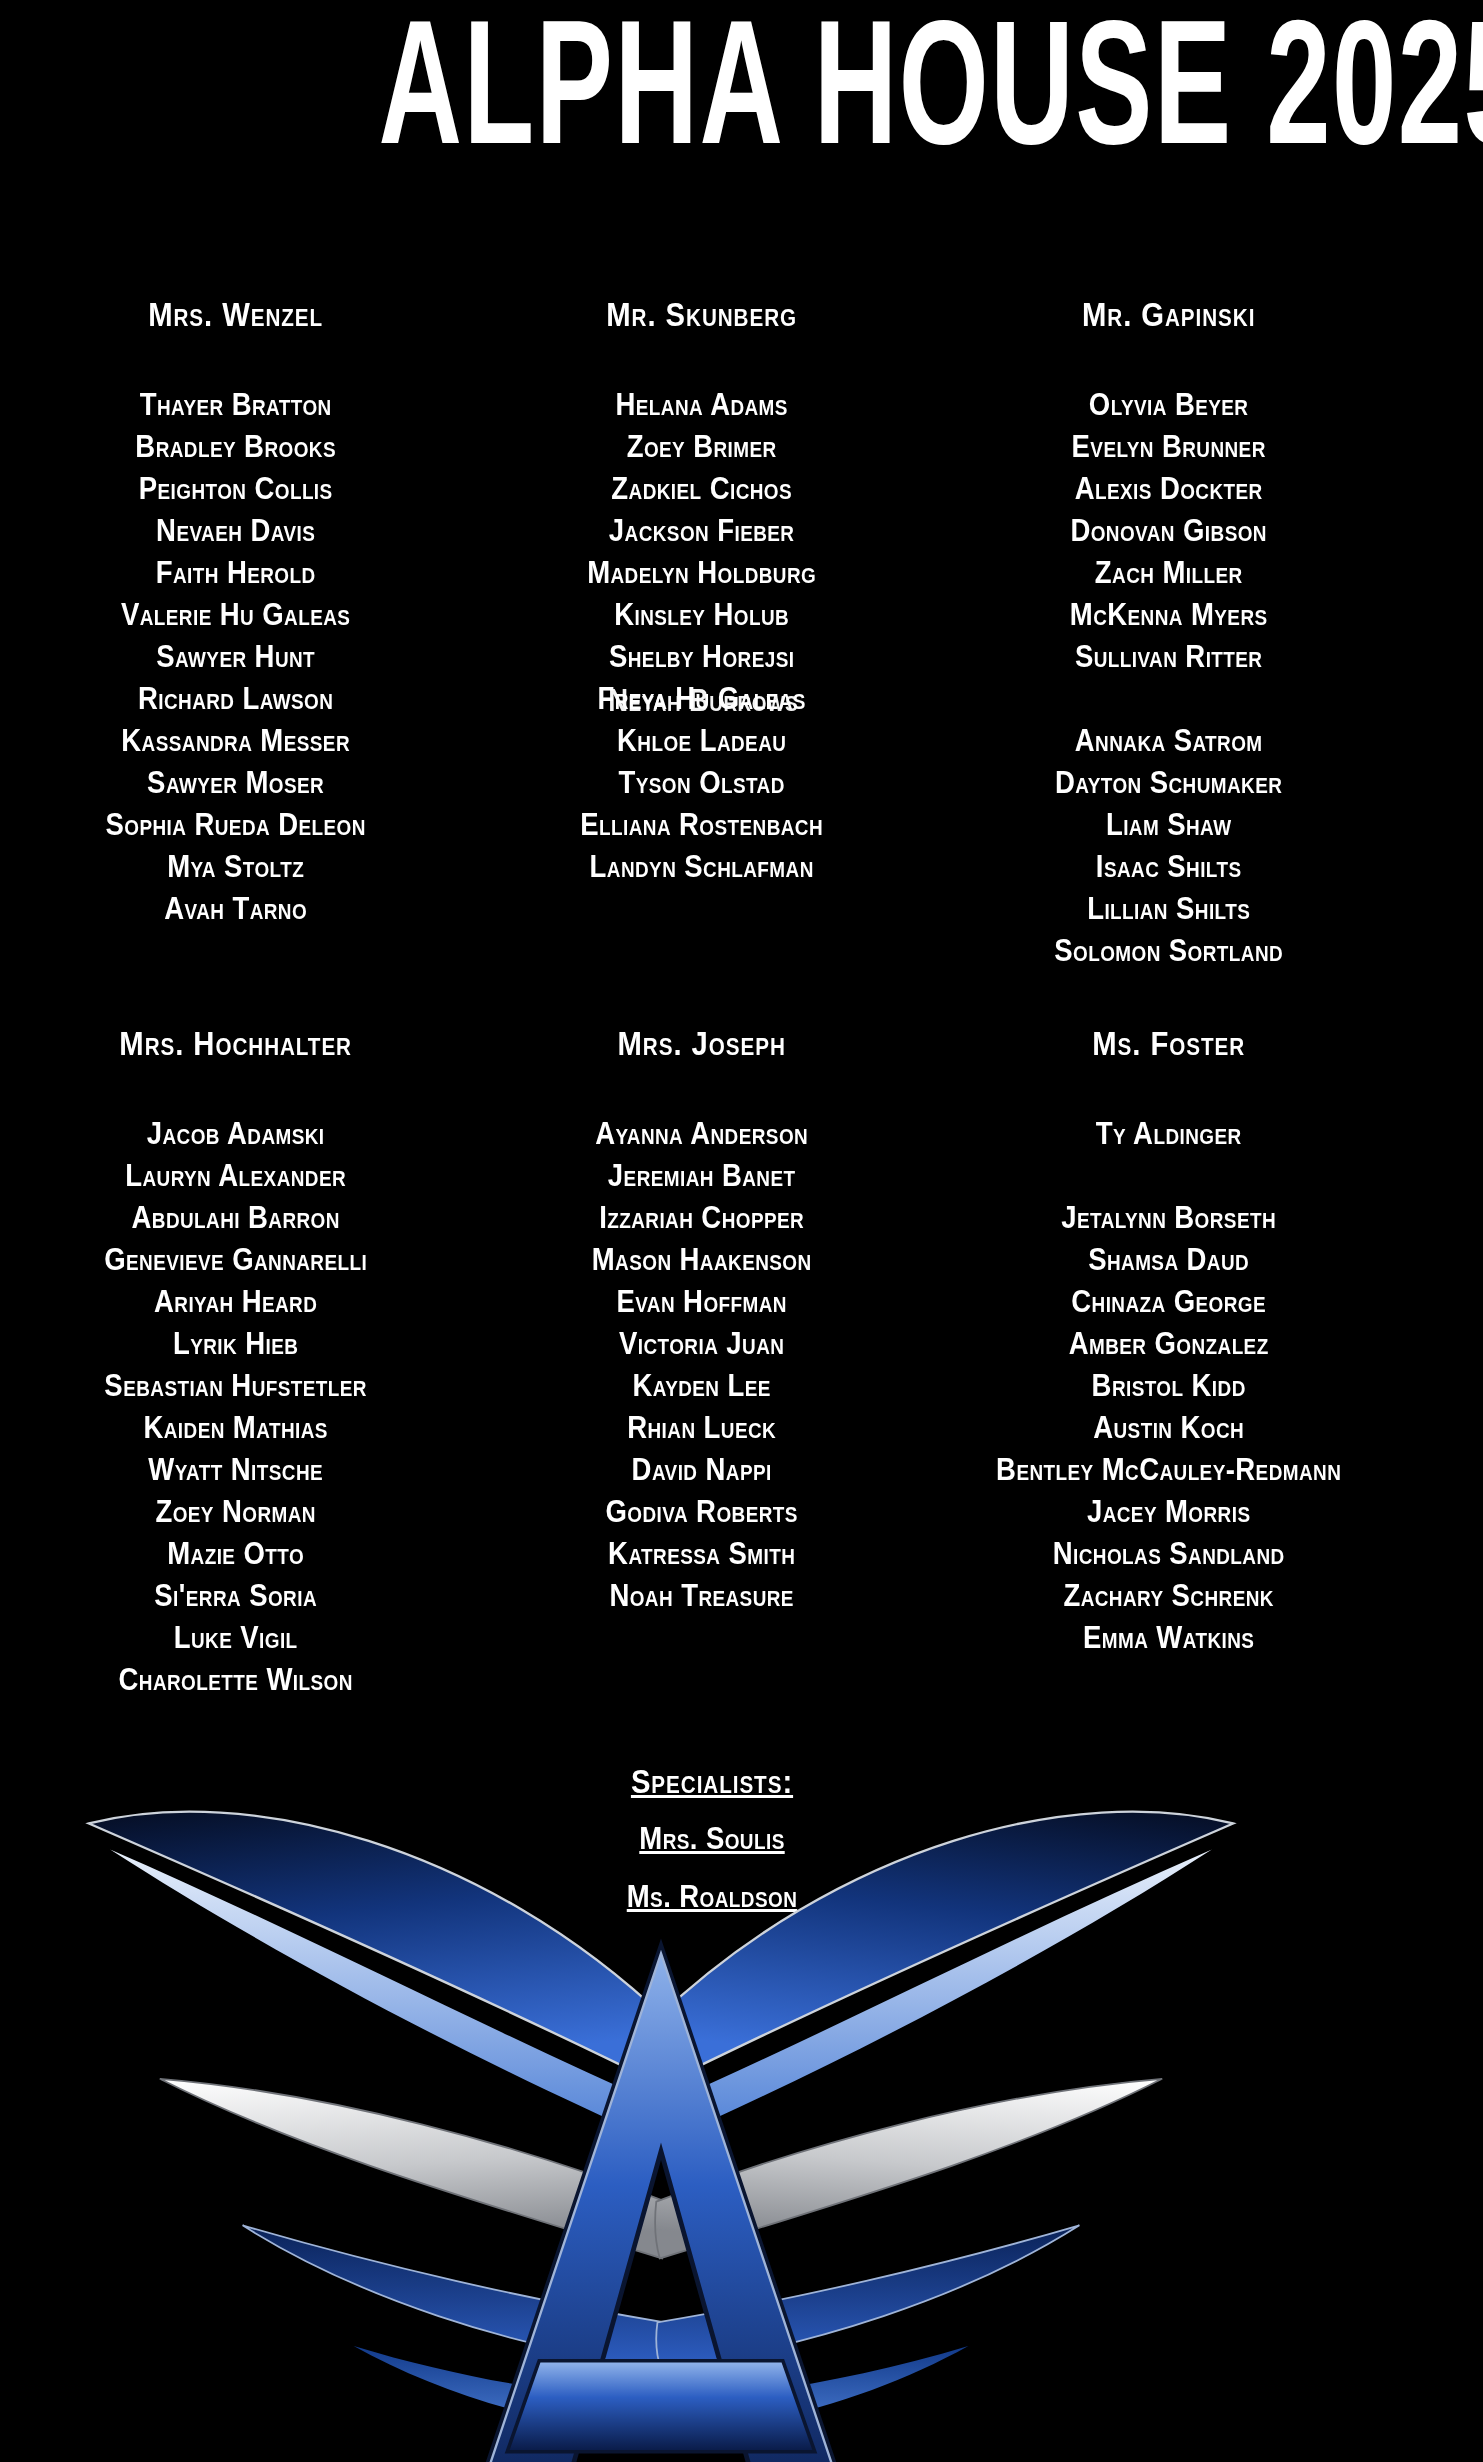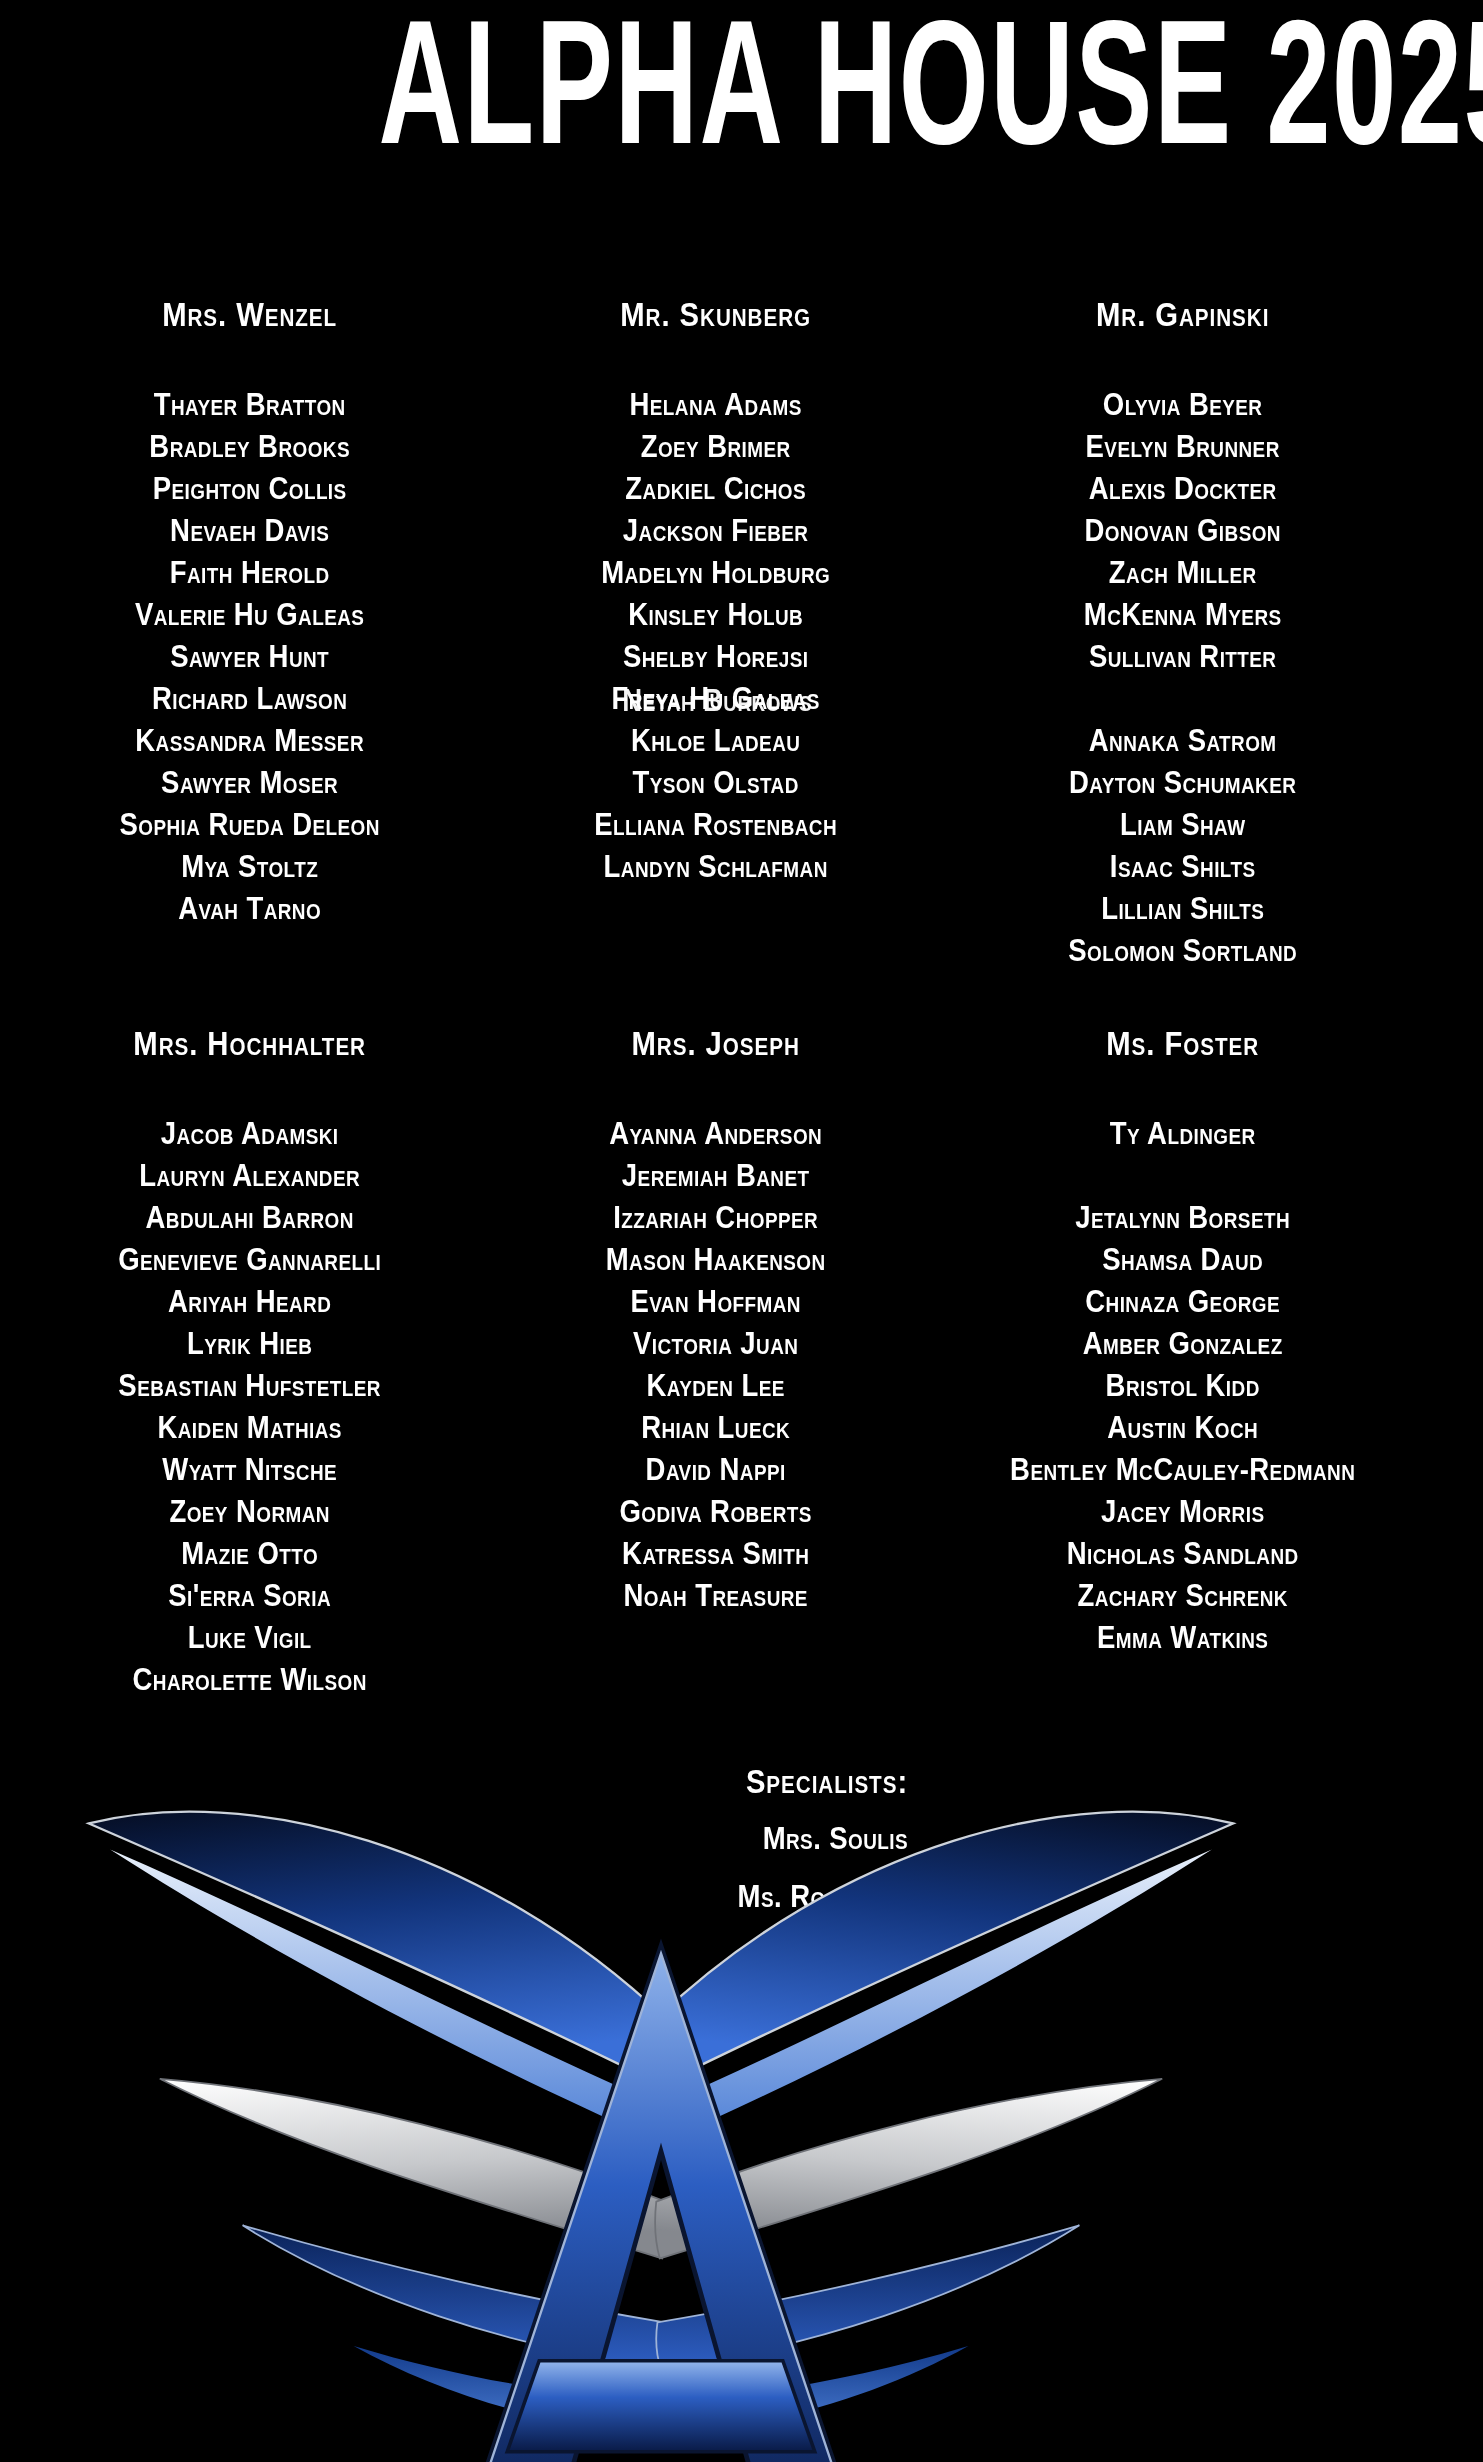--- a/index.html
+++ b/index.html
@@ -20,21 +20,21 @@
     text-align:center;
     font-weight:bold;
     font-size:176px;
     line-height:164px;
     letter-spacing:2.2px;
     white-space:nowrap;
   }
   .title .fit { display:inline-block; transform-origin:50% 50%; }
   .grid {
     position:absolute;
-    left:34px;
+    left:20px;
     width:1364px;
     display:grid;
     grid-template-columns:repeat(3,1fr);
     gap:35px;
   }
   .grid.row1 { top:295px; }
   .grid.row2 { top:1024px; }
   .col { text-align:center; }
   .col-inner { transform:scaleX(0.86); transform-origin:50% 0; }
   .teacher {
@@ -60,21 +60,22 @@
     top:1.6px;
     transform:translateX(-50%);
     opacity:0.95;
     white-space:nowrap;
   }
   .specialists {
     position:absolute;
     top:1762px;
     left:484px;
     width:456px;
-    text-align:right;
+    text-align:center;
+    text-decoration:underline;
   }
   .specialists .teacher { margin-bottom:8.8px; }
   .specialists .students { line-height:58px; }
   .logo {
     position:absolute;
     left:70px;
     top:1788px;
     width:1182px;
   }
   .logo svg { display:block; width:100%; height:auto; }

